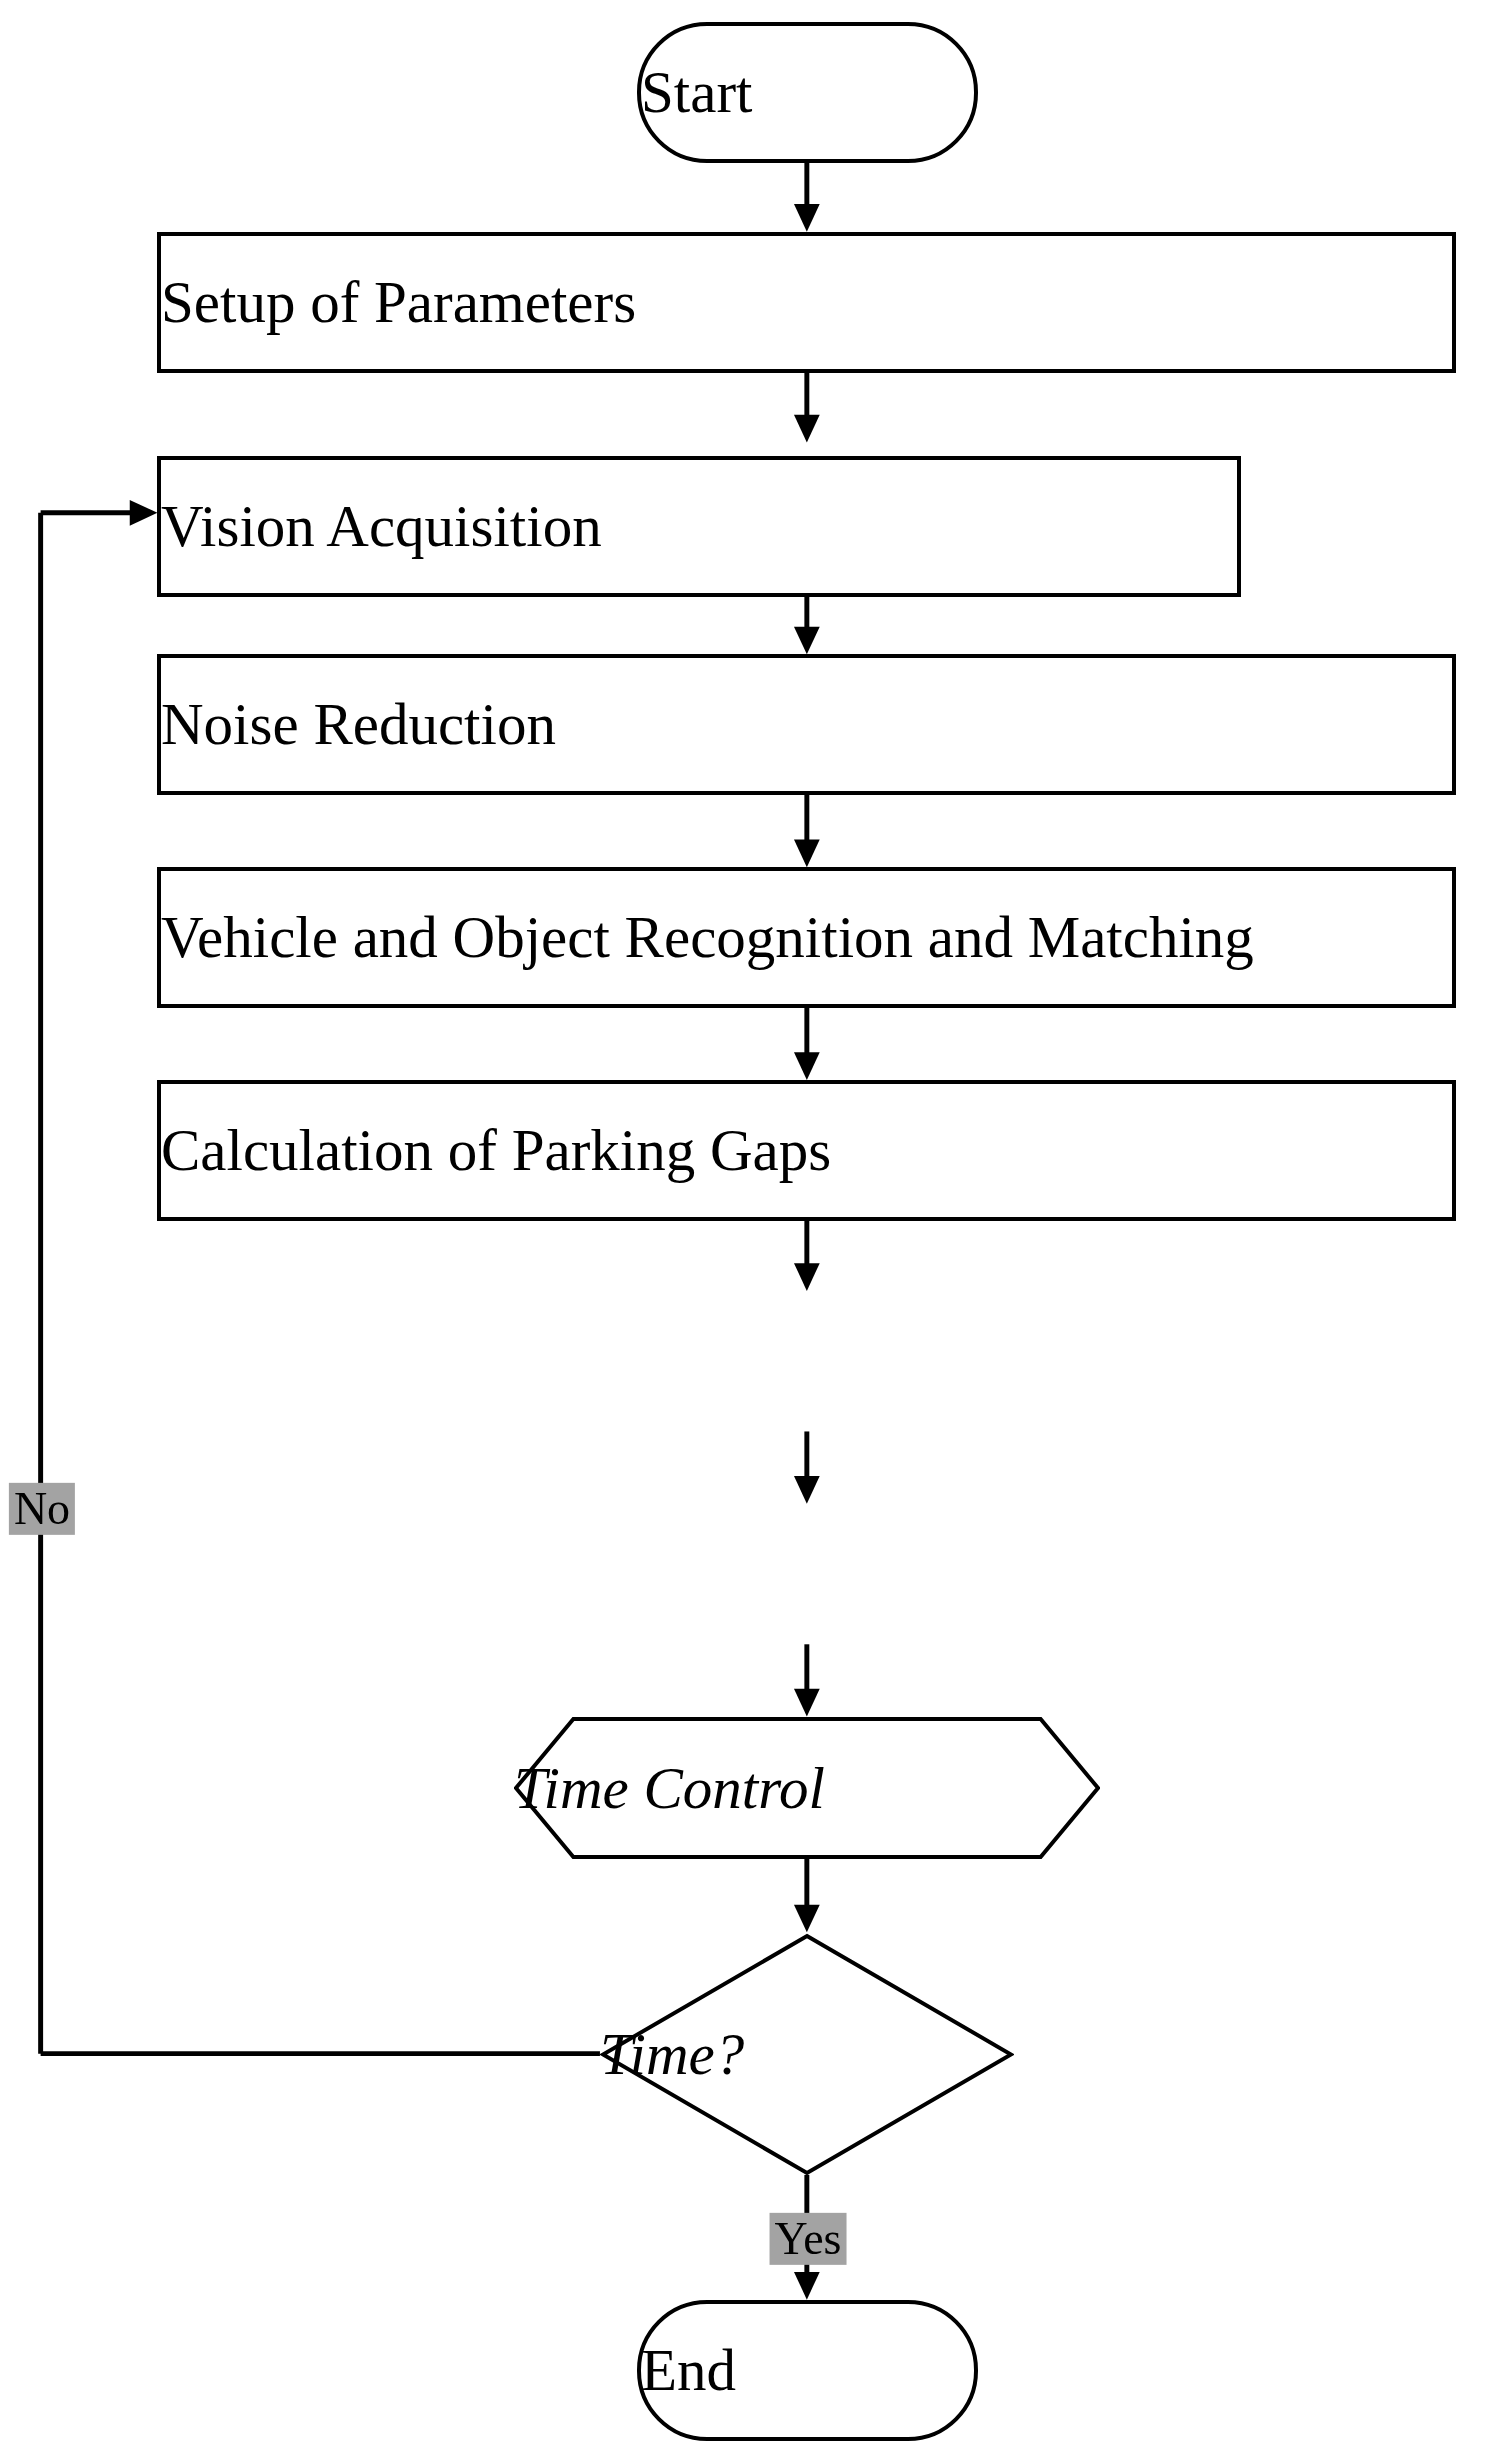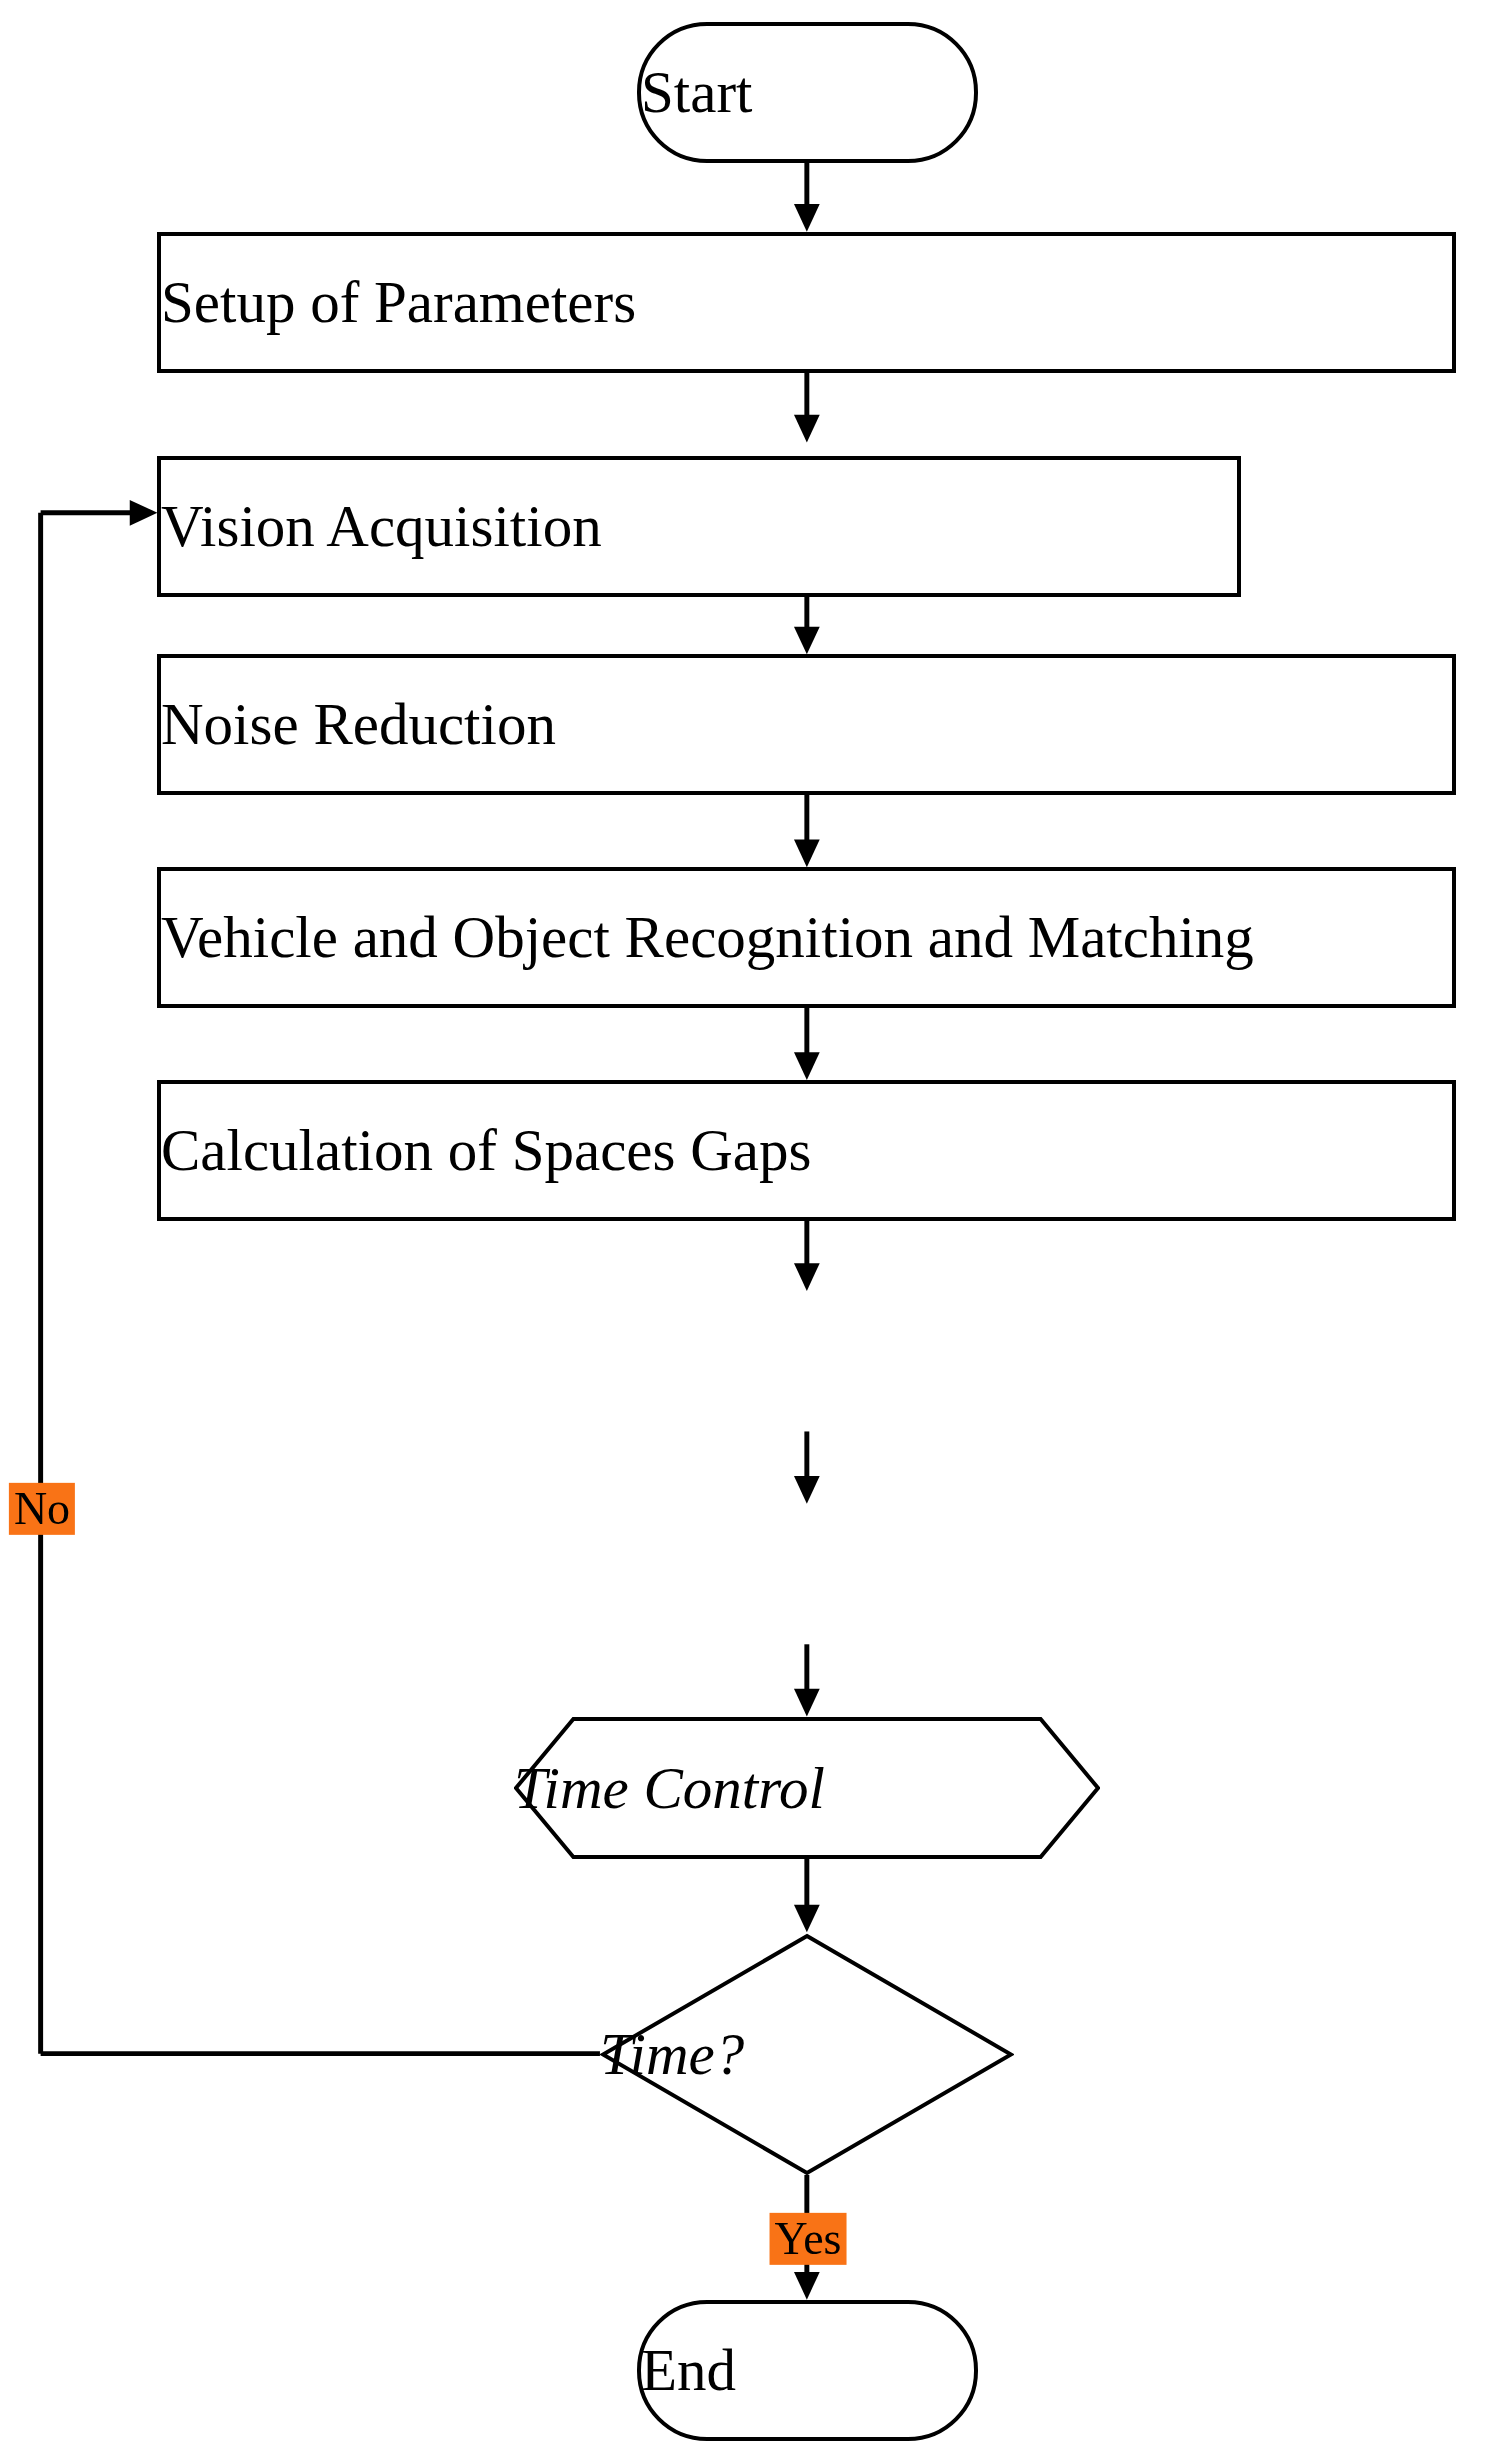--- a/index.html
+++ b/index.html
@@ -54,21 +54,21 @@
     height: 100%;
   }
   .shape-node .label {
     position: relative;
     z-index: 2;
     font-style: italic;
   }
   .edge-label {
     position: absolute;
     transform: translate(-50%, -50%);
-    background: #f97316;
+    background: #a3a3a3;
     font-size: 46px;
     line-height: 1.05;
     padding: 2px 5px;
     white-space: nowrap;
     z-index: 3;
   }
 </style>
 </head>
 <body>
 
@@ -123,21 +123,21 @@
 
   <div class="node bordered" style="left:157px;top:867px;width:1299px;height:141px">
     <span class="label">Vehicle and Object Recognition and Matching</span>
   </div>
 
   <div class="node bordered" style="left:157px;top:654px;width:1299px;height:141px">
     <span class="label">Noise Reduction</span>
   </div>
 
   <div class="node bordered" style="left:157px;top:1080px;width:1299px;height:141px">
-    <span class="label">Calculation of Spaces Gaps</span>
+    <span class="label">Calculation of Parking Gaps</span>
   </div>
 
 
 
   <div class="node shape-node" style="left:514px;top:1717px;width:586px;height:142px">
     <svg viewBox="0 0 592 143" preserveAspectRatio="none">
       <polygon points="60,2 532,2 590,71.5 532,141 60,141 2,71.5" fill="#ffffff" stroke="#000000" stroke-width="4"></polygon>
     </svg>
     <span class="label">Time Control</span>
   </div>

